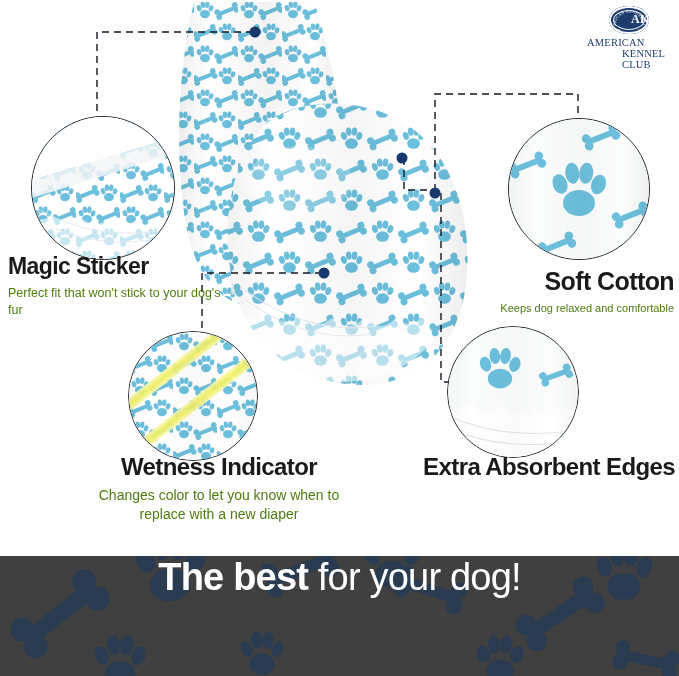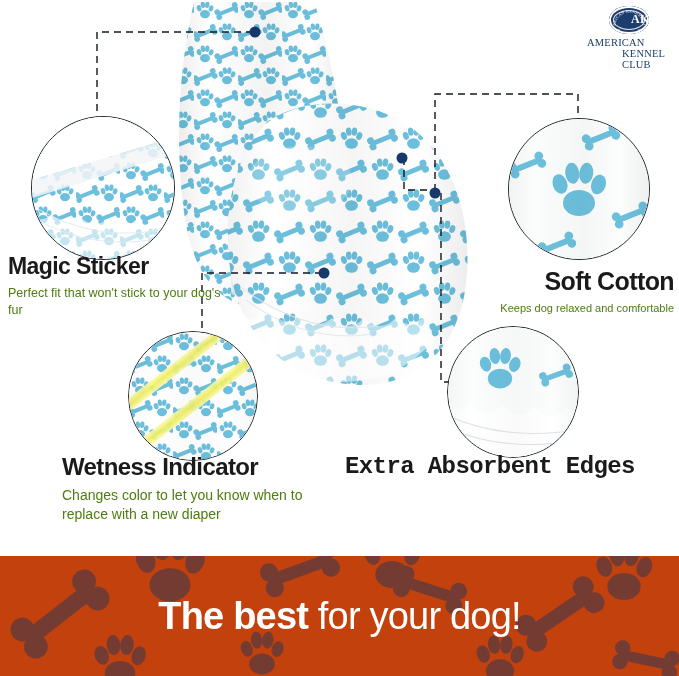--- a/index.html
+++ b/index.html
@@ -47,32 +47,32 @@
   .feat .desc{color:#4d7c0f;line-height:1.35;margin-top:7px;}
 
   .f-magic{left:8px;top:255px;width:215px;text-align:left;}
   .f-magic .title{font-size:23px;}
   .f-magic .desc{font-size:12.5px;}
 
   .f-soft{left:478px;top:269px;width:196px;text-align:right;}
   .f-soft .title{font-size:25px;}
   .f-soft .desc{font-size:11px;}
 
-  .f-wet{left:62px;top:455px;width:290px;}
+  .f-wet{left:74px;top:455px;width:290px;text-align:center;}
   .f-wet .title{font-size:24px;}
   .f-wet .desc{font-size:14px;}
 
-  .f-edge{left:345px;top:455px;width:330px;text-align:left;font-family:Liberation Mono, monospace;}
+  .f-edge{left:345px;top:455px;width:330px;text-align:right;}
   .f-edge .title{font-size:24px;}
   .f-edge .desc{font-size:12px;}
 
   
   .banner{position:absolute;left:0;bottom:0;width:679px;height:120px;
-          background:#c2410c;overflow:hidden;
-          display:flex;align-items:center;justify-content:center;}
+          background:#404040;overflow:hidden;
+          display:flex;align-items:flex-start;justify-content:center;}
   .banner .wm{position:absolute;inset:0;opacity:.5;}
   .banner .txt{position:relative;z-index:2;color:#ffffff;font-size:38px;
           letter-spacing:-.8px;white-space:nowrap;}
   .banner .txt b{font-weight:700;}
   .banner .txt span.reg{font-weight:400;}
 </style>
 </head>
 <body>
 
 <div id="stage">

